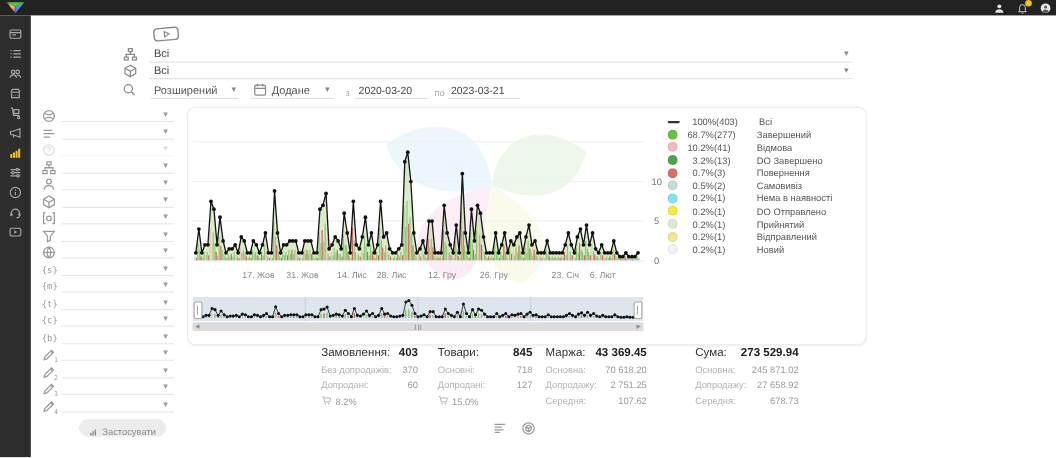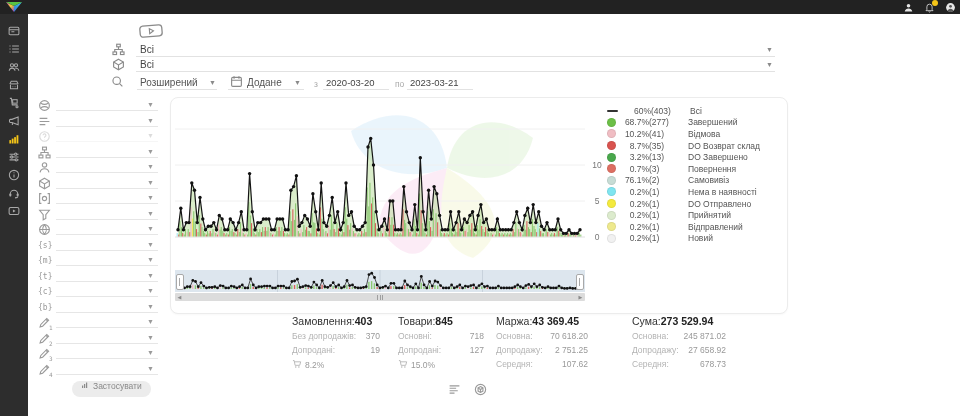--- a/index.html
+++ b/index.html
@@ -29,21 +29,21 @@
   .dim{color:#aaa;font-size:8.5px;}
   
   .fp-row{position:absolute;left:38px;width:122px;height:14px;}
   .fp-ic{position:absolute;left:0;top:0;width:13px;height:13px;color:#9a9a9a;font-size:8px;line-height:13px;
          font-family:"DejaVu Sans Mono",monospace;}
   .fp-ic svg{width:13px;height:13px;display:block;}
   .fp-line{position:absolute;left:18px;right:2px;top:11px;border-bottom:1px solid #e6e6e6;}
   .fp-caret{position:absolute;right:6px;top:2px;font-size:7px;color:#9a9a9a;}
   .fp-row.disabled{opacity:.35;}
   .apply-btn{position:absolute;left:72px;top:381px;height:16px;padding:0 9px;background:#ececec;border:none;
-             border-radius:9px;font-size:8.5px;color:#8a8a8a;display:flex;align-items:flex-start;gap:4px;
+             border-radius:9px;font-size:8.5px;color:#8a8a8a;display:flex;align-items:flex-end;gap:4px;
              font-family:"Liberation Sans",sans-serif;}
   .apply-btn svg{width:8px;height:8px;}
   
   .card{position:absolute;left:170px;top:97px;width:616px;height:215px;background:#fff;
         border:1px solid #ececec;border-radius:8px;box-shadow:0 1px 2px rgba(0,0,0,.03);}
   .watermark{position:absolute;left:150px;top:8px;width:240px;height:170px;pointer-events:none;}
   .chart-svg{position:absolute;left:4px;top:6px;width:410px;height:140px;}
   .ylabel{position:absolute;left:416px;width:20px;text-align:center;font-size:8.5px;color:#777;}
   .xticks{position:absolute;left:4px;top:148px;width:410px;height:12px;}
   .xtick{position:absolute;transform:translateX(-50%);font-size:8px;color:#888;white-space:nowrap;}
@@ -58,21 +58,21 @@
   
   .minimap{position:absolute;left:4px;top:172px;width:410px;height:22px;}
   .mm-handle{position:absolute;top:4px;width:6px;height:14px;background:#fff;border:1px solid #a9a9a9;border-radius:2px;}
   .mm-handle::after{content:"";position:absolute;left:2px;top:3px;bottom:3px;width:1px;background:#a9a9a9;}
   .scrollbar{position:absolute;left:4px;top:195px;width:410px;height:8px;background:#dcdcdc;border-radius:1px;}
   .sb-arrow{position:absolute;top:0;width:9px;height:8px;font-size:5px;line-height:8px;text-align:center;color:#8a8a8a;}
   .sb-grip{position:absolute;left:50%;top:1.5px;display:flex;gap:1.5px;transform:translateX(-50%);}
   .sb-grip i{display:block;width:1px;height:5px;background:#9f9f9f;}
   
   .stat-col{position:absolute;top:315px;}
-  .stat-title{display:flex;justify-content:flex-start;font-size:10.5px;color:#333;}
+  .stat-title{display:flex;justify-content:space-between;font-size:10.5px;color:#333;}
   .stat-title b{font-weight:700;color:#222;}
   .stat-sub{display:flex;justify-content:space-between;align-items:center;font-size:8.5px;color:#b3b3b3;margin-top:4px;}
   .stat-sub .v{color:#999;}
   .stat-sub .cart-wrap{display:flex;align-items:center;gap:3px;color:#999;}
   .stat-sub svg{width:10px;height:10px;color:#b3b3b3;}
   
   .foot-ic{position:absolute;width:13px;height:13px;color:#9a9a9a;}
   .foot-ic svg{width:13px;height:13px;display:block;}
 </style>
 </head>
@@ -883,60 +883,64 @@
         <circle cx="388.5" cy="129.4" r="1.7" fill="#111"></circle>
         <circle cx="391.2" cy="129.4" r="1.7" fill="#111"></circle>
         <circle cx="394.0" cy="125.8" r="1.7" fill="#111"></circle>
         <circle cx="396.7" cy="129.4" r="1.7" fill="#111"></circle>
         <circle cx="399.5" cy="129.4" r="1.7" fill="#111"></circle>
         <circle cx="402.2" cy="129.4" r="1.7" fill="#111"></circle>
         <circle cx="405.0" cy="125.8" r="1.7" fill="#111"></circle>
         <line x1="0" x2="410" y1="133" y2="133" stroke="#e8e8e8"></line>
       </svg>
     <div id="ylabels"></div>
+    <div class="xticks" id="xticks">
+        <span class="xtick" style="left: 60px;">17. Жов</span>
+        <span class="xtick" style="left: 100px;">31. Жов</span>
+        <span class="xtick" style="left: 145px;">14. Лис</span>
+        <span class="xtick" style="left: 181px;">28. Лис</span>
+        <span class="xtick" style="left: 227px;">12. Гру</span>
+        <span class="xtick" style="left: 274px;">26. Гру</span>
+        <span class="xtick" style="left: 339px;">23. Січ</span>
+        <span class="xtick" style="left: 373px;">6. Лют</span>
+      </div>
     <div class="legend" id="legend">
         <div class="lg-row">
           <span class="lg-line"></span>
-          <span class="lg-pct">60%</span>
+          <span class="lg-pct">100%</span>
           <span class="lg-count">(403)</span>
           <span class="lg-label">Всі</span>
         </div>
         <div class="lg-row">
           <span class="lg-swatch" style="background:#6cbf47"></span>
           <span class="lg-pct">68.7%</span>
           <span class="lg-count">(277)</span>
           <span class="lg-label">Завершений</span>
         </div>
         <div class="lg-row">
           <span class="lg-swatch" style="background:#f0bdc3"></span>
           <span class="lg-pct">10.2%</span>
           <span class="lg-count">(41)</span>
           <span class="lg-label">Відмова</span>
         </div>
         <div class="lg-row">
-          <span class="lg-swatch" style="background:#d9534f"></span>
-          <span class="lg-pct">8.7%</span>
-          <span class="lg-count">(35)</span>
-          <span class="lg-label">DO Возврат склад</span>
-        </div>
-        <div class="lg-row">
           <span class="lg-swatch" style="background:#49a84c"></span>
           <span class="lg-pct">3.2%</span>
           <span class="lg-count">(13)</span>
           <span class="lg-label">DO Завершено</span>
         </div>
         <div class="lg-row">
           <span class="lg-swatch" style="background:#dd6f62"></span>
           <span class="lg-pct">0.7%</span>
           <span class="lg-count">(3)</span>
           <span class="lg-label">Повернення</span>
         </div>
         <div class="lg-row">
           <span class="lg-swatch" style="background:#c7dcd5"></span>
-          <span class="lg-pct">76.1%</span>
+          <span class="lg-pct">0.5%</span>
           <span class="lg-count">(2)</span>
           <span class="lg-label">Самовивіз</span>
         </div>
         <div class="lg-row">
           <span class="lg-swatch" style="background:#7fe5f0"></span>
           <span class="lg-pct">0.2%</span>
           <span class="lg-count">(1)</span>
           <span class="lg-label">Нема в наявності</span>
         </div>
         <div class="lg-row">
@@ -1288,21 +1292,21 @@
         <div class="stat-title">
           <span>Замовлення:</span>
           <b>403</b>
         </div>
         <div class="stat-sub">
           <span>Без допродажів:</span>
           <span class="v">370</span>
         </div>
         <div class="stat-sub">
           <span>Допродані:</span>
-          <span class="v">19</span>
+          <span class="v">60</span>
         </div>
         <div class="stat-sub">
           <span class="cart-wrap">
             <span><svg viewBox="0 0 16 16" class="ic">
                 <path d="M1.5 2.5h2l1.4 7.6h7.4l1.6-5.6H4.1"></path>
                 <circle cx="6" cy="12.8" r="1.2" fill="currentColor" stroke="none"></circle>
                 <circle cx="11" cy="12.8" r="1.2" fill="currentColor" stroke="none"></circle>
               </svg></span>
             <span class="v">8.2%</span>
           </span>

